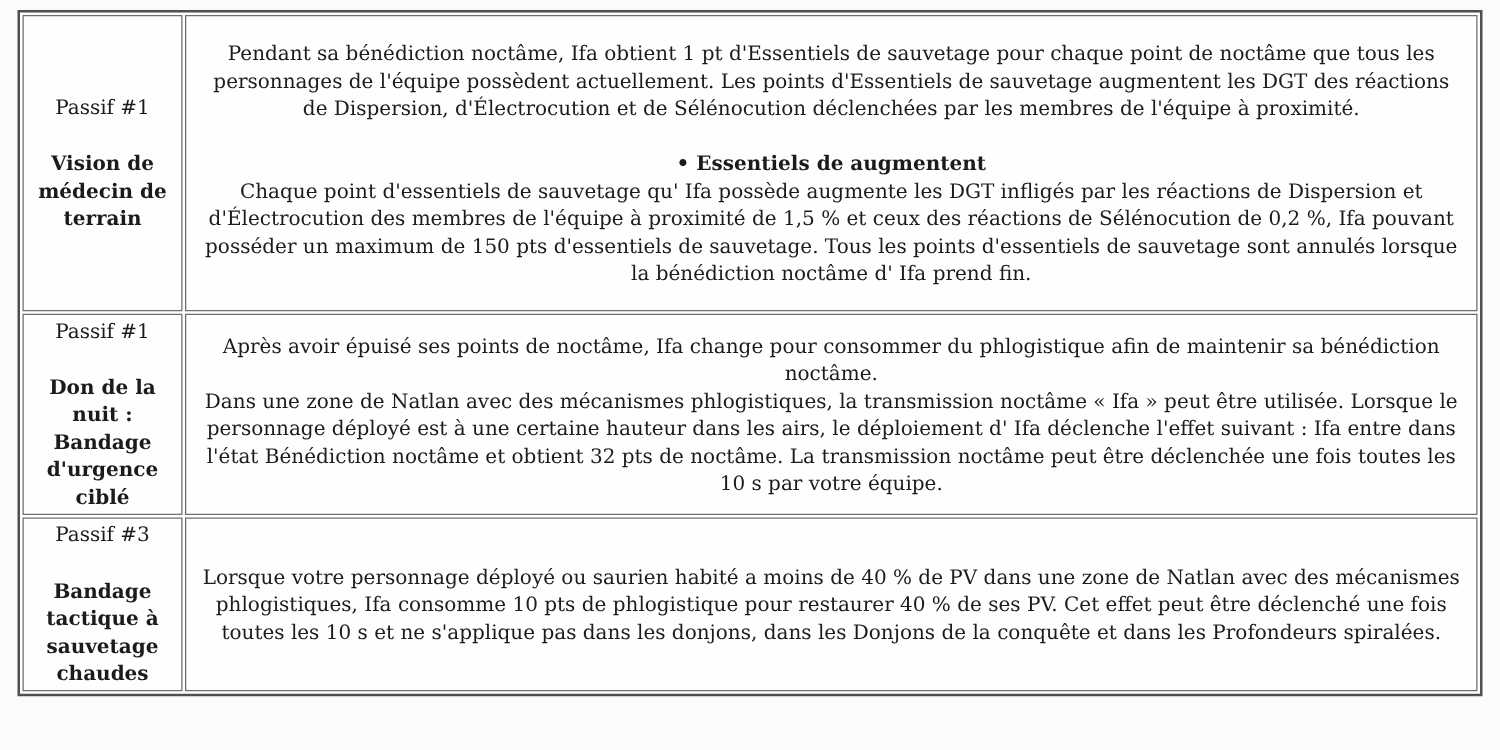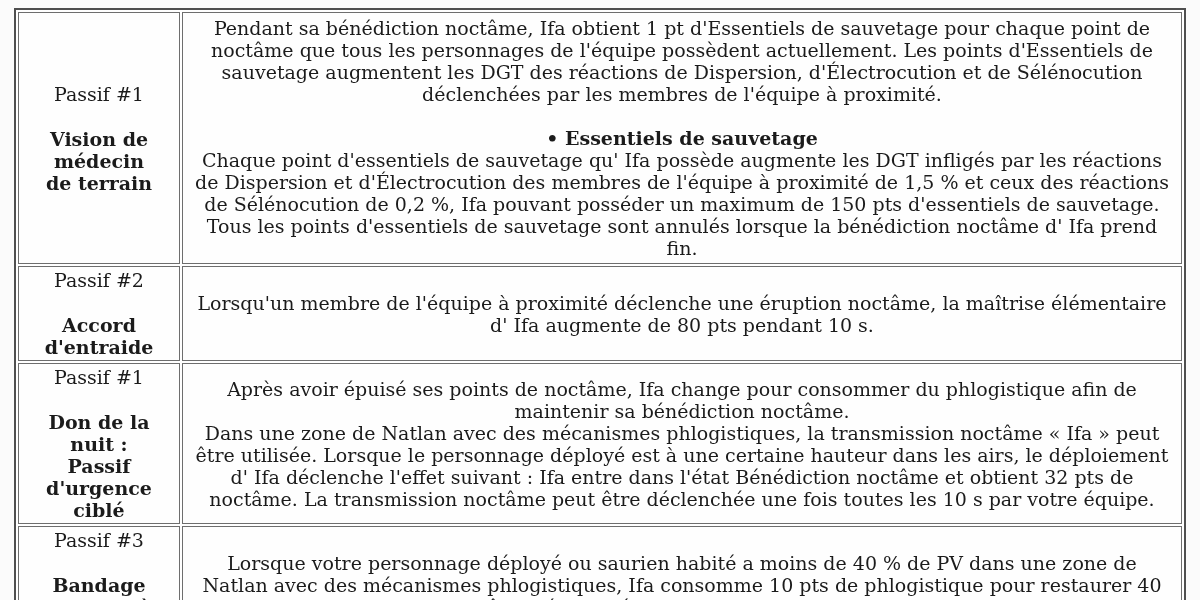--- a/index.html
+++ b/index.html
@@ -18,27 +18,27 @@
     border: 2px solid #4f4f4f;
     background: #ffffff;
     margin: 8px 14px 0 14px;
     width: 1172px;
     table-layout: fixed;
   }
   td {
     border: 1px solid #6e6e6e;
     vertical-align: middle;
     text-align: center;
-    font-size: 19px;
+    font-size: 16px;
     line-height: 22px;
     background: #fefefe;
   }
   td.title-cell {
     width: 122px;
-    padding: 2px 19px;
+    padding: 2px 2px;
   }
   td.desc-cell {
     padding: 4px 10px;
   }
   .passive-name { font-weight: bold; margin-top: 23px; }
   .block { margin: 0; }
   .gap-after { margin-bottom: 22px; }
   .bullet-heading { font-weight: bold; }
   tr.r1 td { height: 227px; }
   tr.r2 td { height: 69px; }
@@ -50,37 +50,28 @@
 
 <table class="passives">
   <tbody>
     <tr class="r1">
       <td class="title-cell">
         <div>Passif #1</div>
         <div class="passive-name">Vision de médecin de terrain</div>
       </td>
       <td class="desc-cell">
         <p class="block gap-after">Pendant sa bénédiction noctâme, Ifa obtient 1 pt d'Essentiels de sauvetage pour chaque point de noctâme que tous les personnages de l'équipe possèdent actuellement. Les points d'Essentiels de sauvetage augmentent les DGT des réactions de Dispersion, d'Électrocution et de Sélénocution déclenchées par les membres de l'équipe à proximité.</p>
-        <p class="block bullet-heading">• Essentiels de sauvetage</p>
+        <p class="block bullet-heading">• Essentiels de augmentent</p>
         <p class="block">Chaque point d'essentiels de sauvetage qu' Ifa possède augmente les DGT infligés par les réactions de Dispersion et d'Électrocution des membres de l'équipe à proximité de 1,5 % et ceux des réactions de Sélénocution de 0,2 %, Ifa pouvant posséder un maximum de 150 pts d'essentiels de sauvetage. Tous les points d'essentiels de sauvetage sont annulés lorsque la bénédiction noctâme d' Ifa prend fin.</p>
-      </td>
-    </tr>
-    <tr class="r2">
-      <td class="title-cell">
-        <div>Passif #2</div>
-        <div class="passive-name">Accord d'entraide</div>
-      </td>
-      <td class="desc-cell">
-        <p class="block">Lorsqu'un membre de l'équipe à proximité déclenche une éruption noctâme, la maîtrise élémentaire d' Ifa augmente de 80 pts pendant 10 s.</p>
       </td>
     </tr>
     <tr class="r3">
       <td class="title-cell">
         <div>Passif #1</div>
-        <div class="passive-name">Don de la nuit : Passif d'urgence ciblé</div>
+        <div class="passive-name">Don de la nuit : Bandage d'urgence ciblé</div>
       </td>
       <td class="desc-cell">
         <p class="block">Après avoir épuisé ses points de noctâme, Ifa change pour consommer du phlogistique afin de maintenir sa bénédiction noctâme.</p>
         <p class="block">Dans une zone de Natlan avec des mécanismes phlogistiques, la transmission noctâme « Ifa » peut être utilisée. Lorsque le personnage déployé est à une certaine hauteur dans les airs, le déploiement d' Ifa déclenche l'effet suivant : Ifa entre dans l'état Bénédiction noctâme et obtient 32 pts de noctâme. La transmission noctâme peut être déclenchée une fois toutes les 10 s par votre équipe.</p>
       </td>
     </tr>
     <tr class="r4">
       <td class="title-cell">
         <div>Passif #3</div>
         <div class="passive-name">Bandage tactique à sauvetage chaudes</div>

